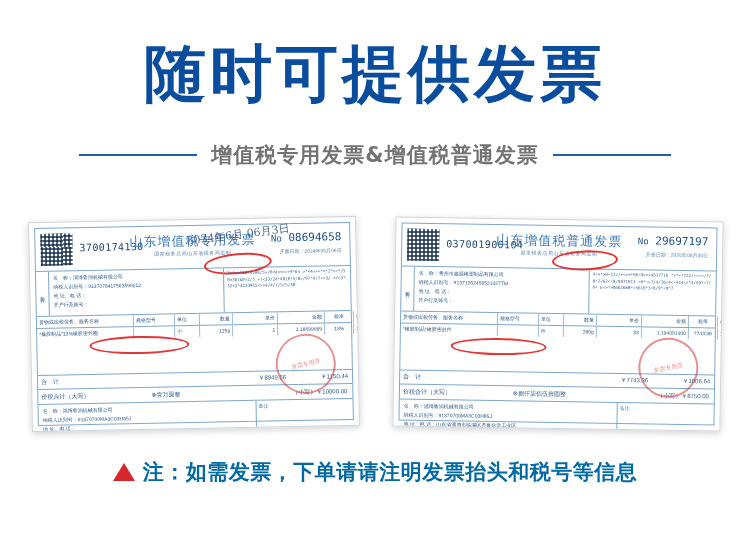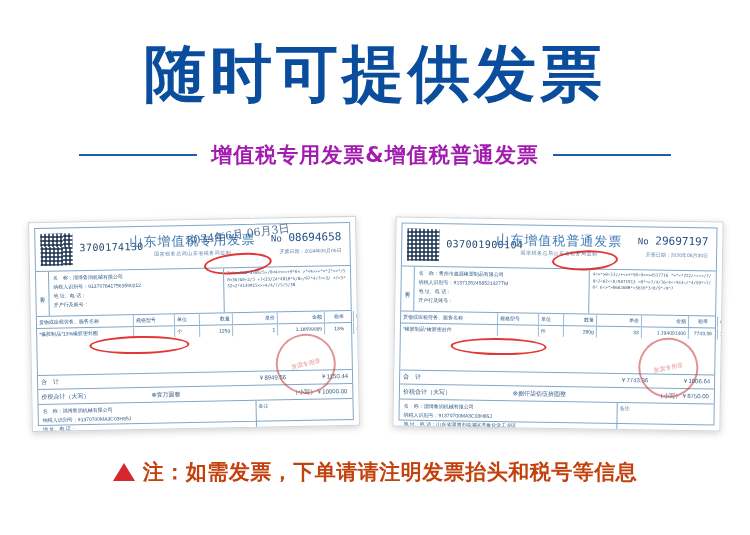--- a/index.html
+++ b/index.html
@@ -45,21 +45,21 @@
     justify-content: center;
   }
   .subline-rule {
     height: 2px;
     background: #1a5fa8;
     width: 118px;
   }
   .subline-text {
     font-size: 21px;
     line-height: 30px;
-    color: #a21caf;
+    color: #737373;
     font-weight: bold;
     letter-spacing: 1px;
     padding: 0 14px;
     white-space: nowrap;
     font-family: "DejaVu Sans", "Liberation Sans", sans-serif;
   }
 
   
   .invoices {
     position: absolute;
@@ -335,21 +335,21 @@
   }
   .tri {
     width: 0; height: 0;
     border-left: 11px solid transparent;
     border-right: 11px solid transparent;
     border-bottom: 18px solid #d6282c;
   }
   .notice-text {
     font-size: 21px;
     line-height: 28px;
-    color: #c2410c;
+    color: #0369a1;
     font-weight: bold;
     letter-spacing: .5px;
     font-family: "DejaVu Sans", "Liberation Sans", sans-serif;
     white-space: nowrap;
   }
 </style>
 </head>
 <body>
 
 <div class="page">

